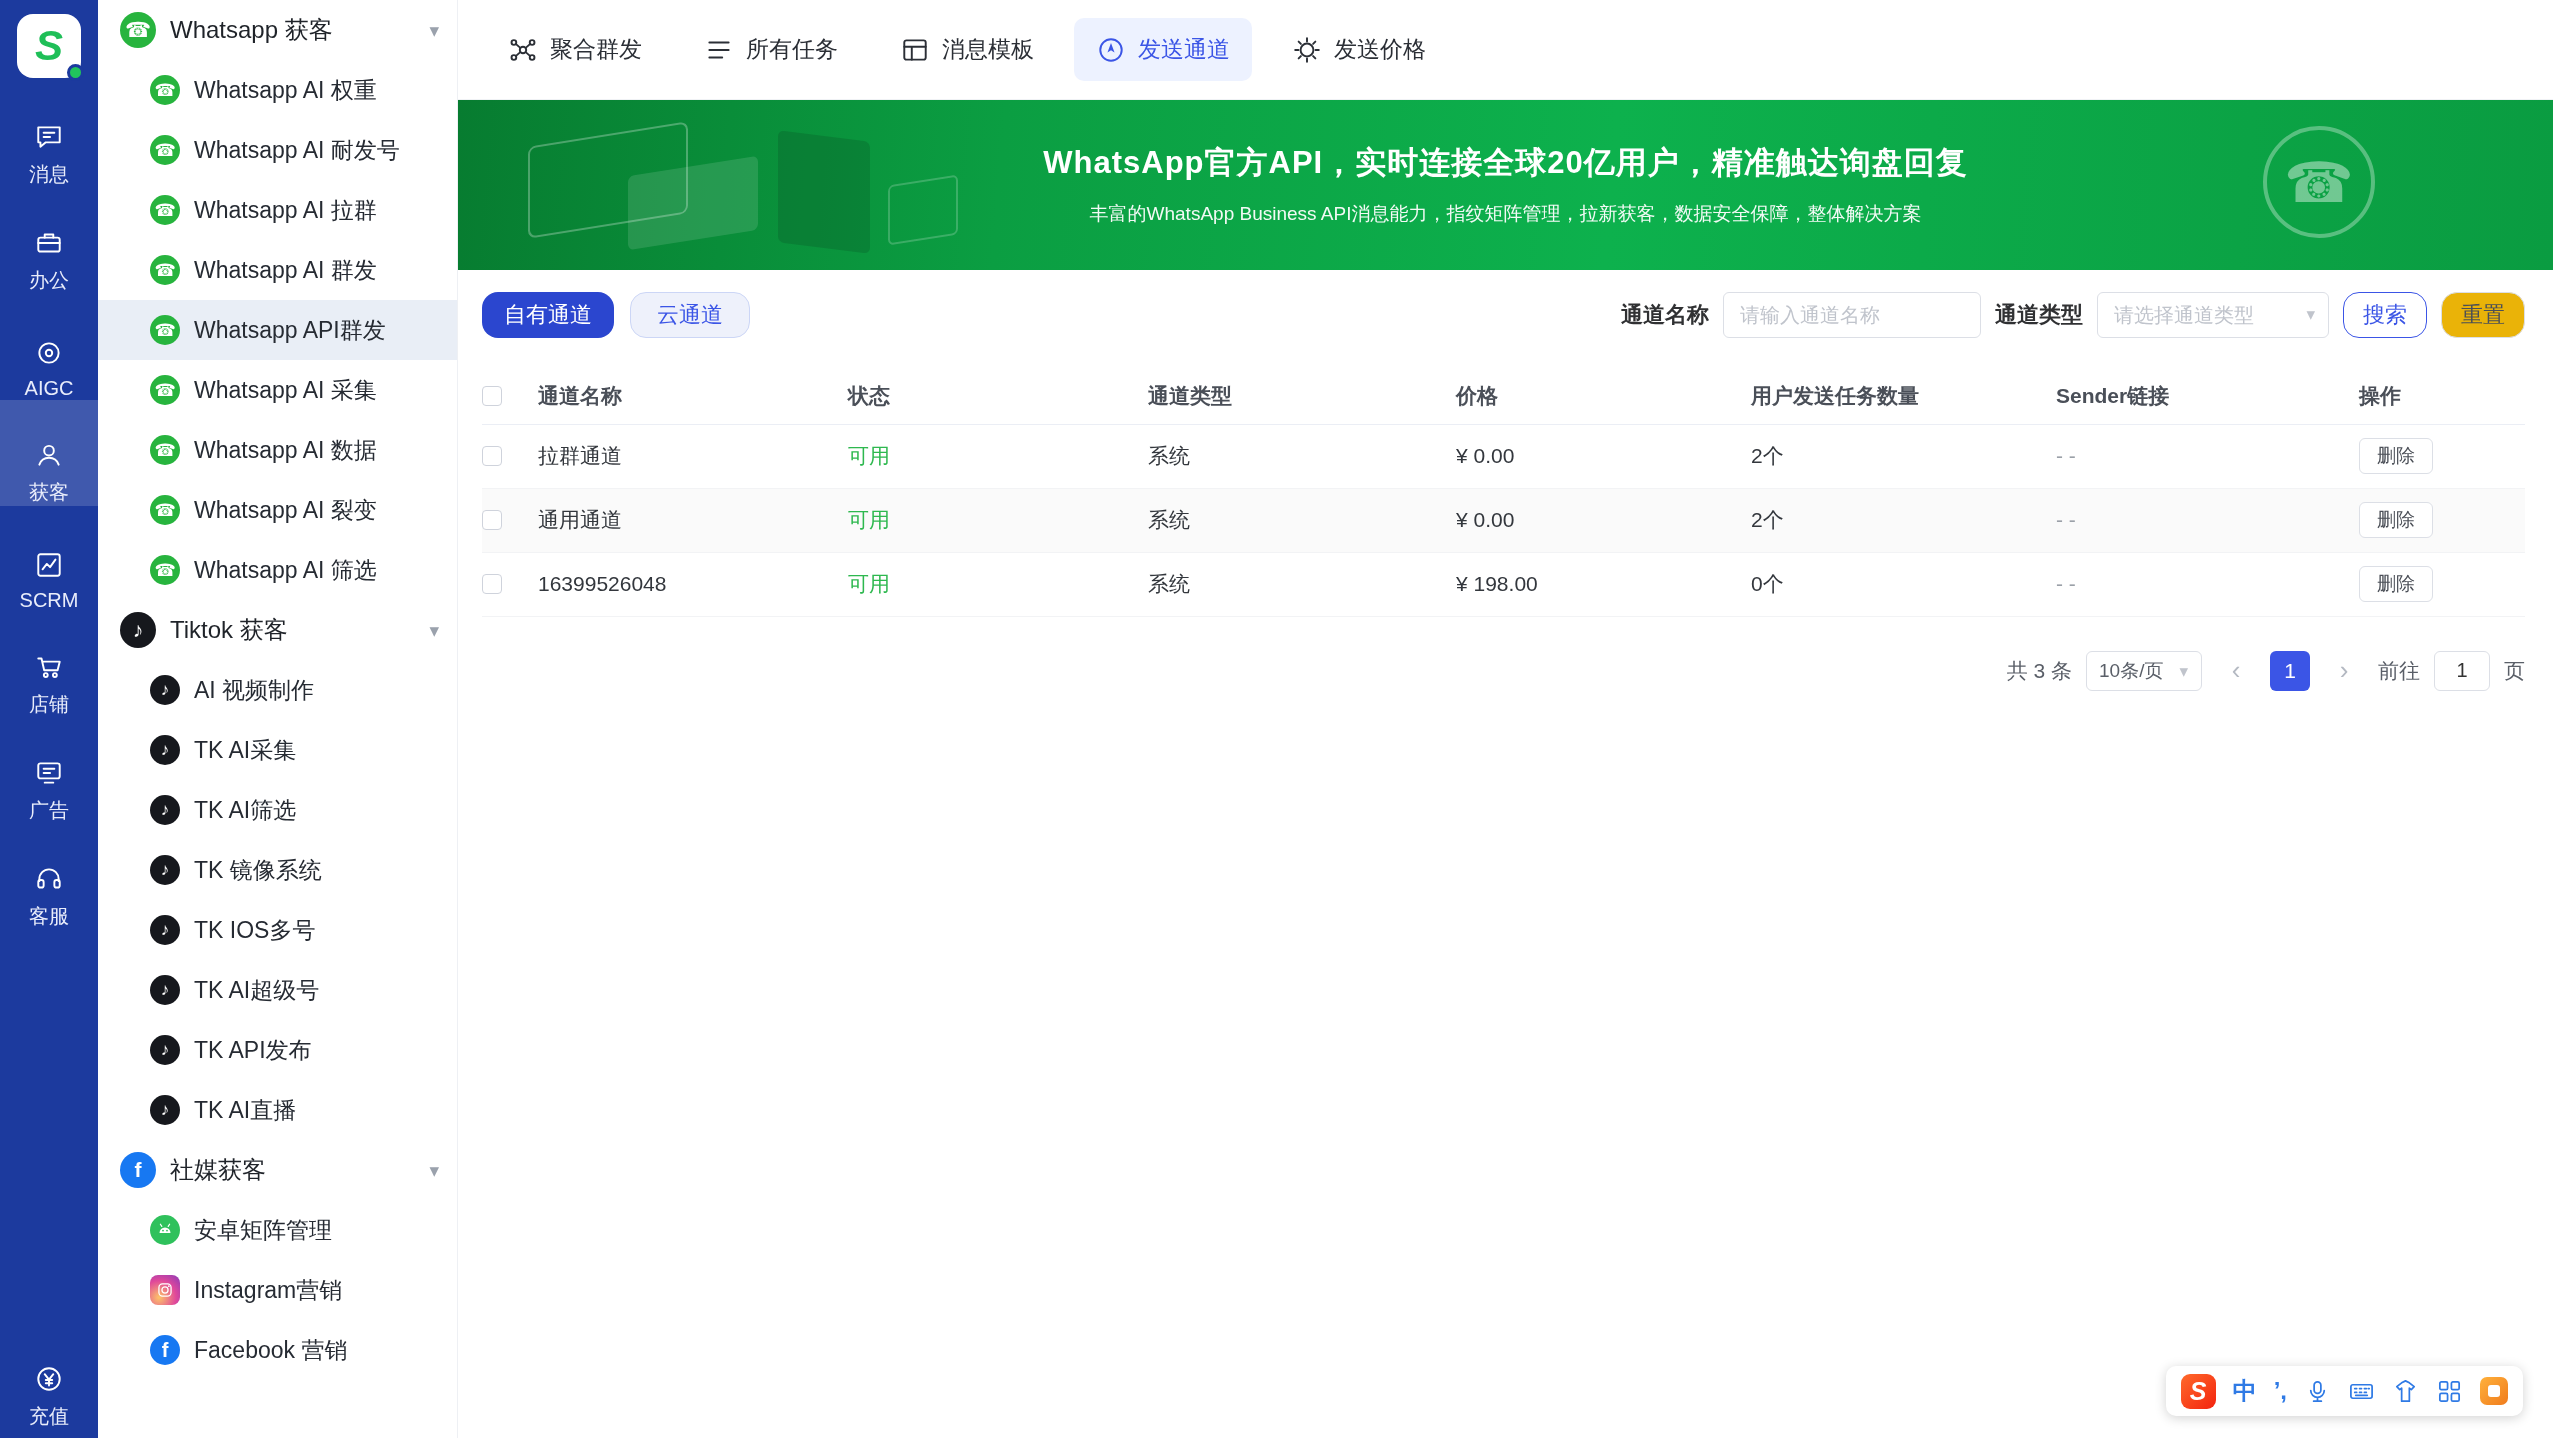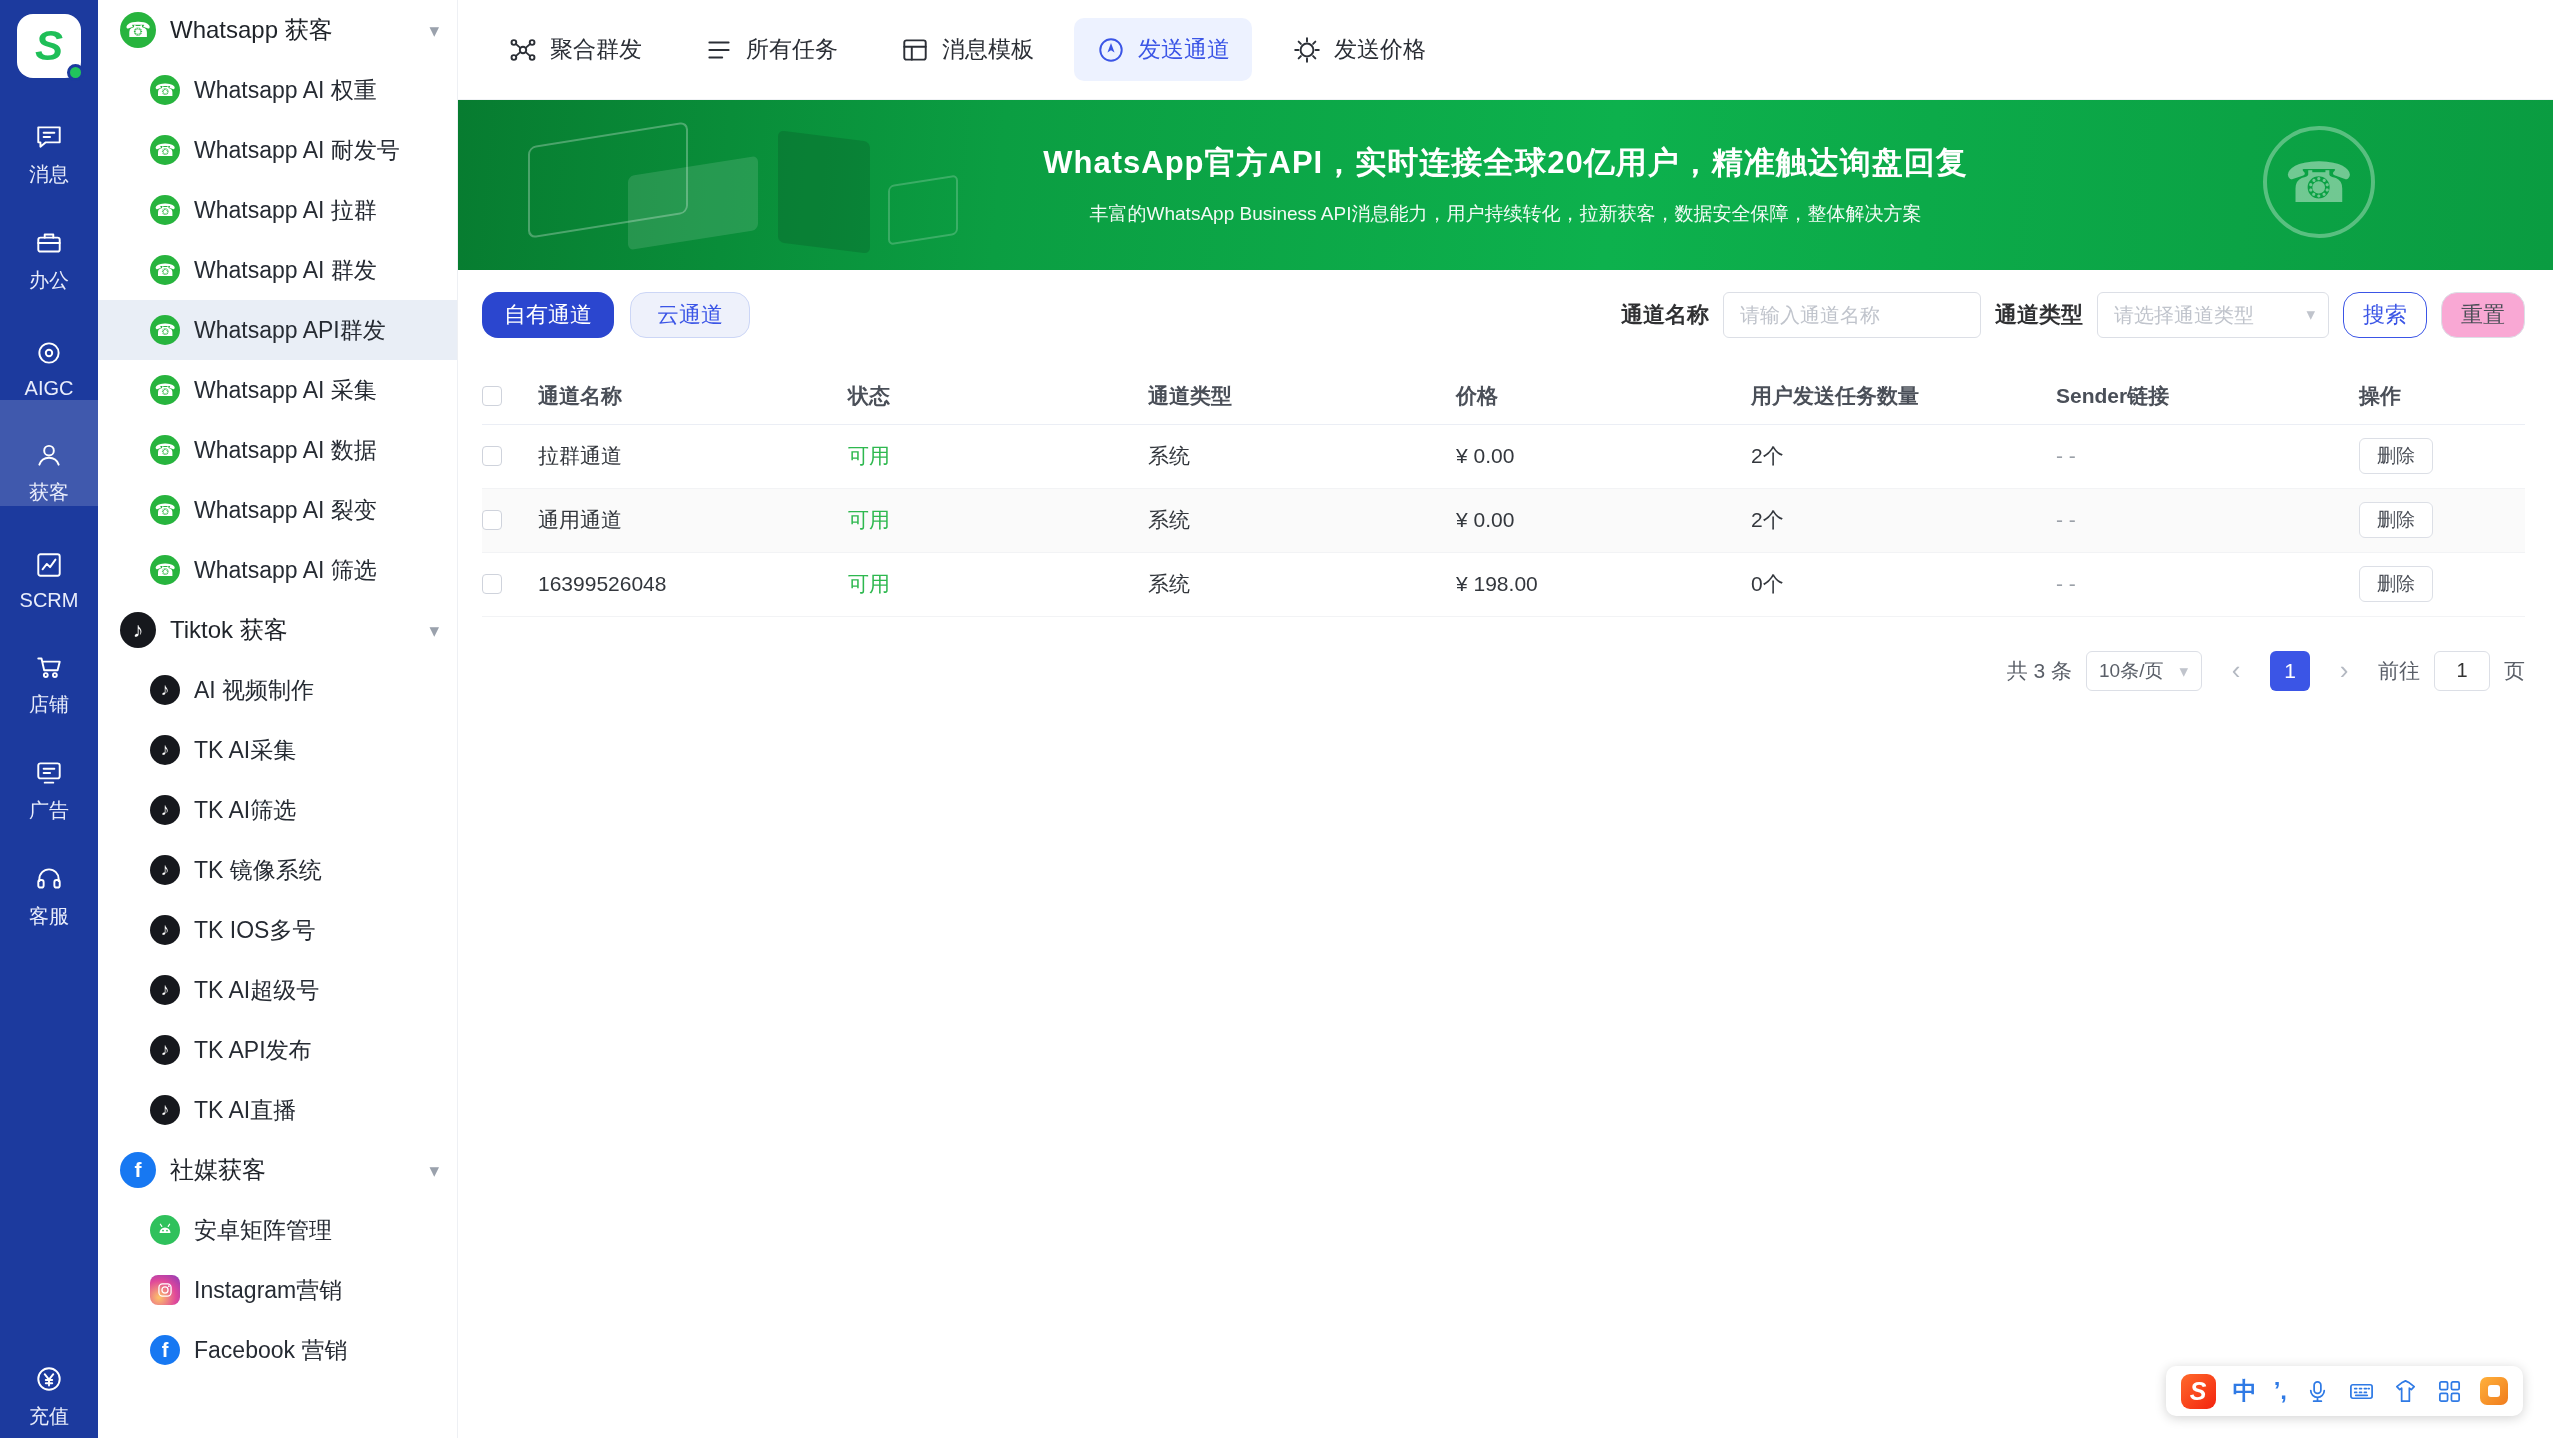--- a/index.html
+++ b/index.html
@@ -66,21 +66,21 @@
   .btn-own { height:46px; padding:0 22px; background:#2b46cf; color:#fff; }
   .btn-cloud { height:46px; padding:0 26px; background:#eef1fb; color:#3b55e6; border:1px solid #ccd6f6; }
   .filters { display:flex; align-items:center; gap:14px; }
   .flabel { font-size:22px; color:#303133; font-weight:700; }
   .fwrap { position:relative; }
   .finput { width:258px; height:46px; border:1px solid #dcdfe6; border-radius:6px; padding:0 16px; font-size:20px; color:#333; font-family:inherit; }
   .fselect { width:232px; padding-right:40px; }
   .finput::placeholder { color:#c0c4cc; }
   .fwrap .chev { position:absolute; right:14px; top:12px; color:#c0c4cc; font-size:17px; pointer-events:none; }
   .btn-search { height:46px; width:84px; background:#fff; border:1px solid #3b55e6; color:#3b55e6; }
-  .btn-reset  { height:46px; width:84px; background:#f9a8d4; border:1px solid #dcdfe6; color:#4b4f57; }
+  .btn-reset  { height:46px; width:84px; background:#eab308; border:1px solid #dcdfe6; color:#4b4f57; }
 
   table { width:100%; border-collapse:collapse; margin-top:30px; }
   th { height:56px; text-align:left; font-size:21px; color:#4a4f58; font-weight:700; border-bottom:1px solid #ebeef5; padding:0 8px 0 0; }
   td { height:64px; font-size:21px; color:#33373d; border-bottom:1px solid #f2f3f5; padding:0 8px 0 0; }
   tr.alt td { background:#fafafa; }
   .cbx { appearance:none; width:20px; height:20px; border:1px solid #cfd3dc; border-radius:4px; background:#fff; cursor:pointer; display:block; }
   .status-ok { color:#2eb84f; }
   .muted { color:#9aa0a8; }
   .btn-del { height:36px; padding:0 17px; background:#fff; border:1px solid #dcdfe6; border-radius:6px; color:#4b4f57; font-size:19px; }
 
@@ -337,21 +337,21 @@
       </div>
     </nav>
 
     <section class="banner">
       <div class="deco deco1"></div>
       <div class="deco deco2"></div>
       <div class="deco deco3"></div>
       <div class="deco deco4"></div>
       <div class="wm">☎</div>
       <h1>WhatsApp官方API，实时连接全球20亿用户，精准触达询盘回复</h1>
-      <p>丰富的WhatsApp Business API消息能力，用户持续转化，拉新获客，数据安全保障，整体解决方案</p>
+      <p>丰富的WhatsApp Business API消息能力，指纹矩阵管理，拉新获客，数据安全保障，整体解决方案</p>
     </section>
 
     <section class="content">
 
       <div class="toolbar">
         <div class="seg">
           <button class="btn btn-own">自有通道</button>
           <button class="btn btn-cloud">云通道</button>
         </div>
         <div class="filters">

